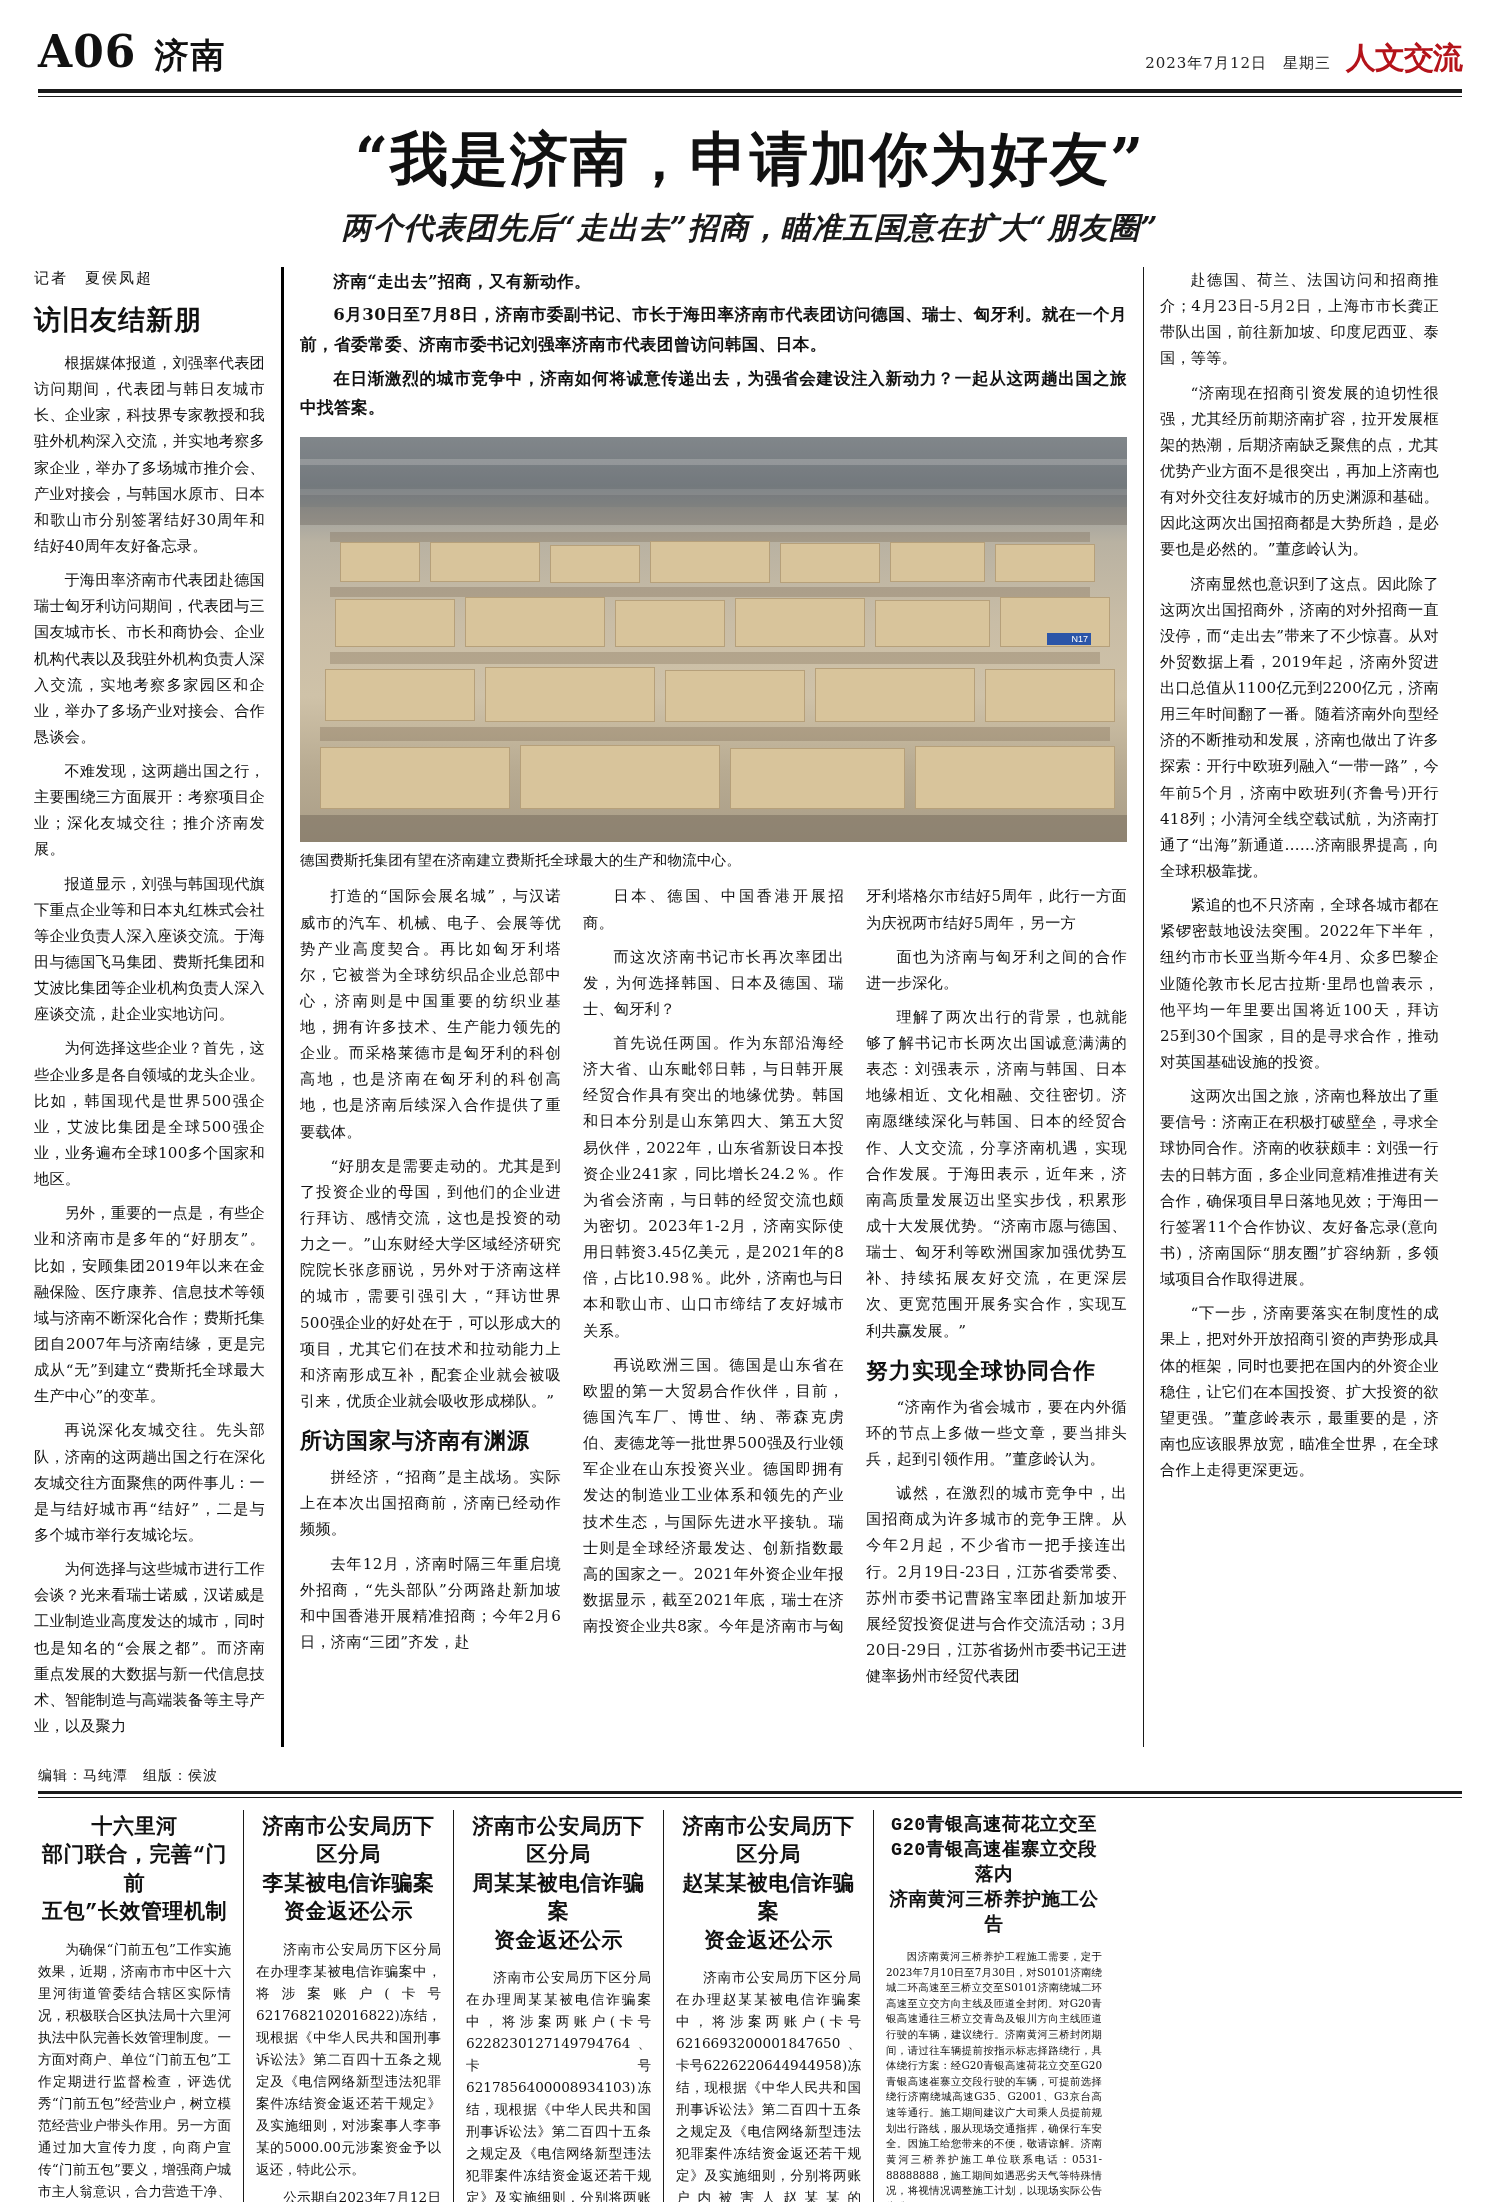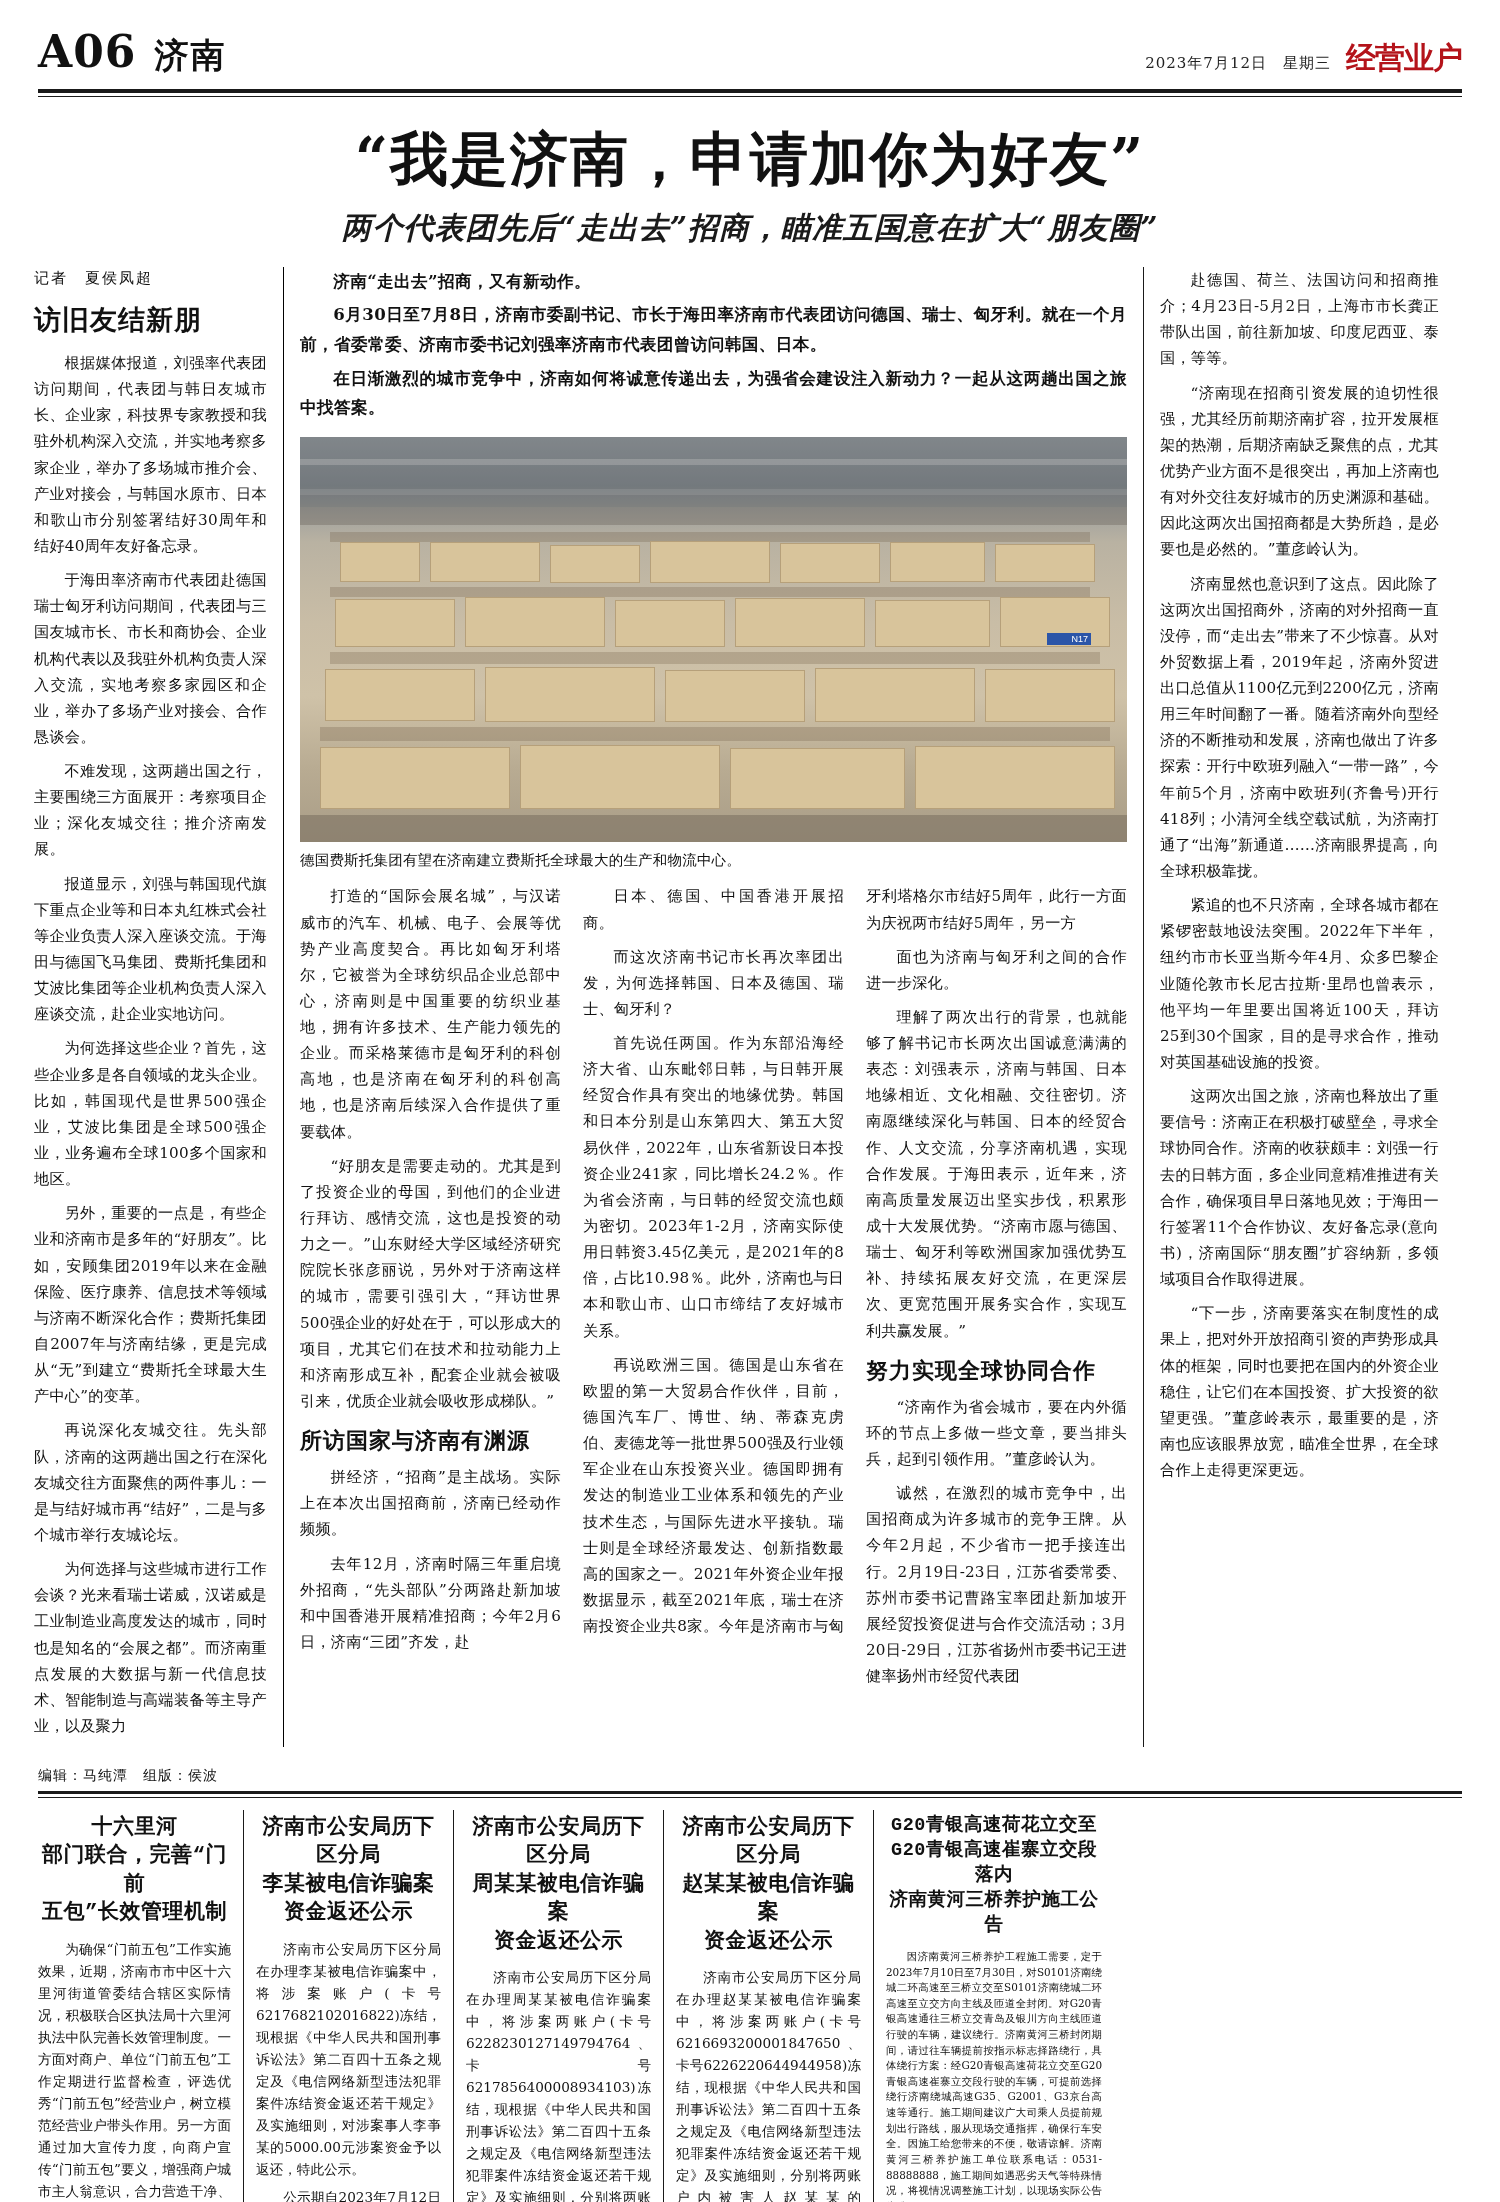--- a/index.html
+++ b/index.html
@@ -18,21 +18,21 @@
   .rule-thin{height:1px;background:#1a1a1a;margin:3px 4px 0 4px;}
 
   
   .headline-wrap{text-align:center;padding:30px 0 6px 0;}
   .headline{font-size:58px;font-weight:bold;letter-spacing:2px;line-height:1.12;font-family:"DejaVu Serif","Liberation Serif",serif;}
   .subhead{font-size:30px;font-weight:bold;letter-spacing:1px;margin-top:16px;color:#1a1a1a;font-style:italic;}
 
   
   .body-grid{display:flex;gap:0;margin-top:12px;}
   .col{box-sizing:border-box;}
-  .col1{width:250px;padding-right:16px;border-right:1px solid #000000;}
+  .col1{width:250px;padding-right:16px;border-right:3px solid #000000;}
   .col2{width:860px;padding:0 16px;border-right:1px solid #1a1a1a;}
   .col3{width:295px;padding-left:16px;}
 
   .byline{font-size:15px;letter-spacing:2px;margin:2px 0 14px 0;}
   .sec-title{font-size:27px;font-weight:bold;letter-spacing:1px;margin:6px 0 12px 0;}
   p.t{font-size:15.2px;line-height:1.72;text-align:justify;margin:0 0 8px 0;text-indent:2em;letter-spacing:0.2px;}
 
   .lead{font-size:16.6px;line-height:1.78;font-weight:bold;text-align:justify;letter-spacing:0.4px;margin:0 0 14px 0;}
   .lead p{margin:0 0 4px 0;text-indent:2em;}
 
@@ -69,21 +69,21 @@
 
 <div class="page">
 
   <div class="masthead">
     <div class="mast-left">
       <span class="mast-a06">A06</span>
       <span class="mast-city">济南</span>
     </div>
     <div class="mast-right">
       <span class="mast-date">2023年7月12日　星期三</span>
-      <span class="mast-logo">经营业户</span>
+      <span class="mast-logo">人文交流</span>
     </div>
   </div>
   <div class="rule-thick"></div>
   <div class="rule-thin"></div>
 
   <div class="headline-wrap">
     <div class="headline">“我是济南，申请加你为好友”</div>
     <div class="subhead">两个代表团先后“走出去”招商，瞄准五国意在扩大“朋友圈”</div>
   </div>
 

